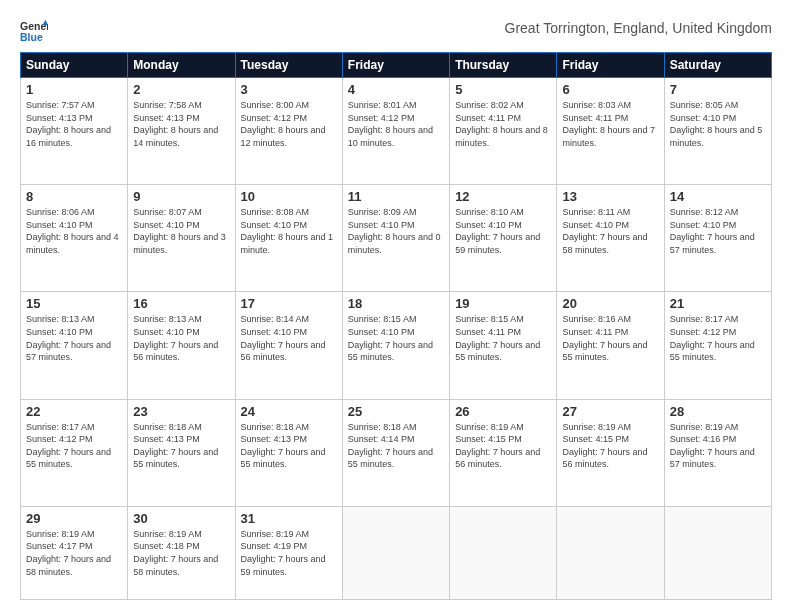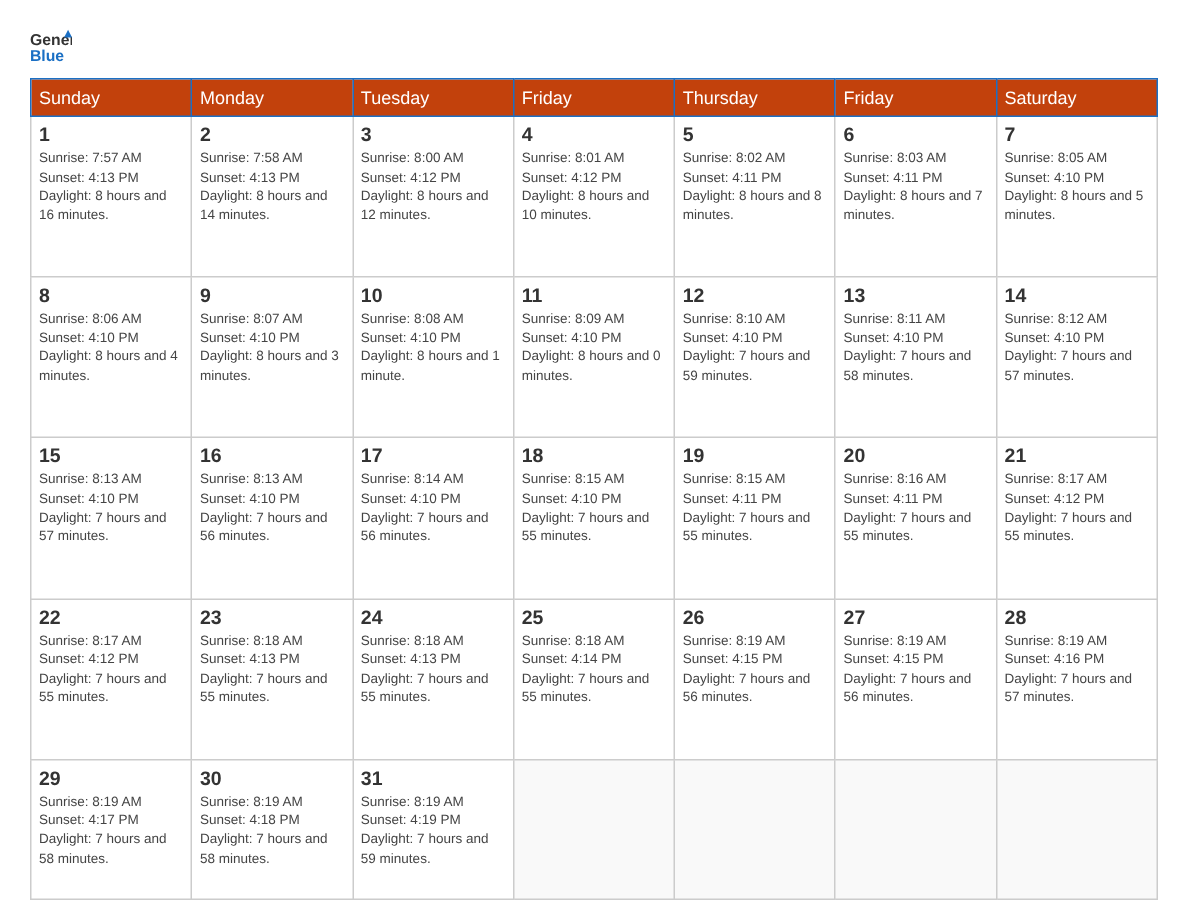--- a/index.html
+++ b/index.html
@@ -47,26 +47,26 @@
       margin-top: 2px;
     }
     .calendar {
       flex: 1;
       border: 1px solid #ccc;
       border-collapse: collapse;
       width: 100%;
       table-layout: fixed;
     }
     .calendar th {
-      background-color: #c2410c;
+      background-color: #0f172a;
       color: white;
       text-align: left;
       padding: 5px 5px;
       font-size: 12px;
-      font-weight: normal;
+      font-weight: bold;
       border: 1px solid #1a6fc4;
     }
     .calendar td {
       border: 1px solid #ccc;
       vertical-align: top;
       padding: 4px 5px;
       font-size: 9.5px;
       color: #333;
       background: #fff;
       width: calc(100% / 7);
@@ -97,20 +97,21 @@
 <div class="page">
   <div class="header">
     <div class="logo">
       <svg class="logo-icon" viewBox="0 0 32 32">
         <text x="0" y="14" font-size="12" font-weight="bold" fill="#333">General</text>
         <text x="0" y="26" font-size="12" font-weight="bold" fill="#1a6fc4">Blue</text>
         <polygon points="26,8 32,8 29,2" fill="#1a6fc4"></polygon>
       </svg>
     </div>
     <div class="title-block">
+      <div class="subtitle">Great Torrington, England, United Kingdom</div>
     </div>
   </div>
 
   <table class="calendar">
     <thead>
       <tr>
         <th>Sunday</th>
         <th>Monday</th>
         <th>Tuesday</th>
         <th>Friday</th>

